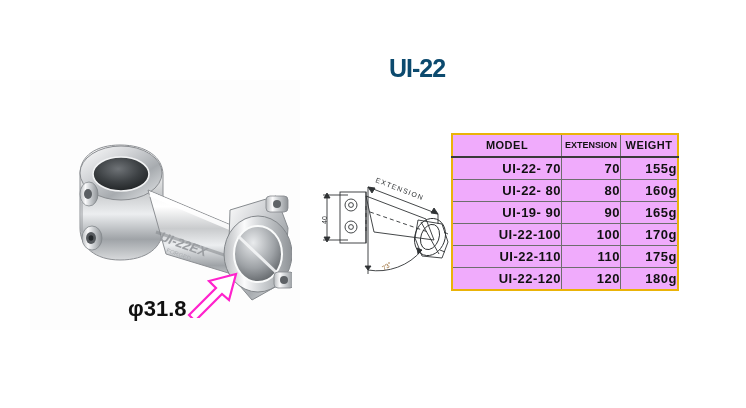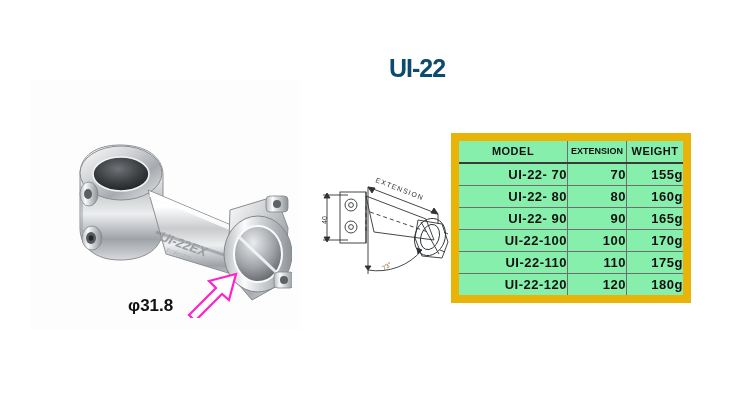--- a/index.html
+++ b/index.html
@@ -52,21 +52,21 @@
   .model-caption .suffix {
     font-size: 13px;
     letter-spacing: 0px;
   }
   .phi-caption {
     position: absolute;
     left: 128px;
     top: 296px;
     font-family: "Liberation Sans", sans-serif;
     font-weight: bold;
-    font-size: 17px;
+    font-size: 22px;
     color: #111111;
     white-space: nowrap;
   }
 
   
   .arrow-wrap {
     position: absolute;
     left: 186px;
     top: 268px;
     width: 56px;
@@ -120,22 +120,22 @@
   }
 
   
   .spec-table-wrap {
     position: absolute;
     left: 451px;
     top: 133px;
   }
   table.spec-table {
     border-collapse: collapse;
-    background: #86efac;
-    border: 8px solid #eab308;
+    background: #f0abfc;
+    border: 2px solid #eab308;
   }
   table.spec-table th,
   table.spec-table td {
     border: 1px solid #6e6e6e;
     font-family: "Liberation Sans", sans-serif;
     font-weight: bold;
     color: #111111;
     text-align: center;
     padding: 0;
     height: 21px;
@@ -316,21 +316,21 @@
           <td class="c-model">UI-22- 70</td>
           <td class="c-ext">70</td>
           <td class="c-wt">155g</td>
         </tr>
         <tr>
           <td class="c-model">UI-22- 80</td>
           <td class="c-ext">80</td>
           <td class="c-wt">160g</td>
         </tr>
         <tr>
-          <td class="c-model">UI-22- 90</td>
+          <td class="c-model">UI-19- 90</td>
           <td class="c-ext">90</td>
           <td class="c-wt">165g</td>
         </tr>
         <tr>
           <td class="c-model">UI-22-100</td>
           <td class="c-ext">100</td>
           <td class="c-wt">170g</td>
         </tr>
         <tr>
           <td class="c-model">UI-22-110</td>

